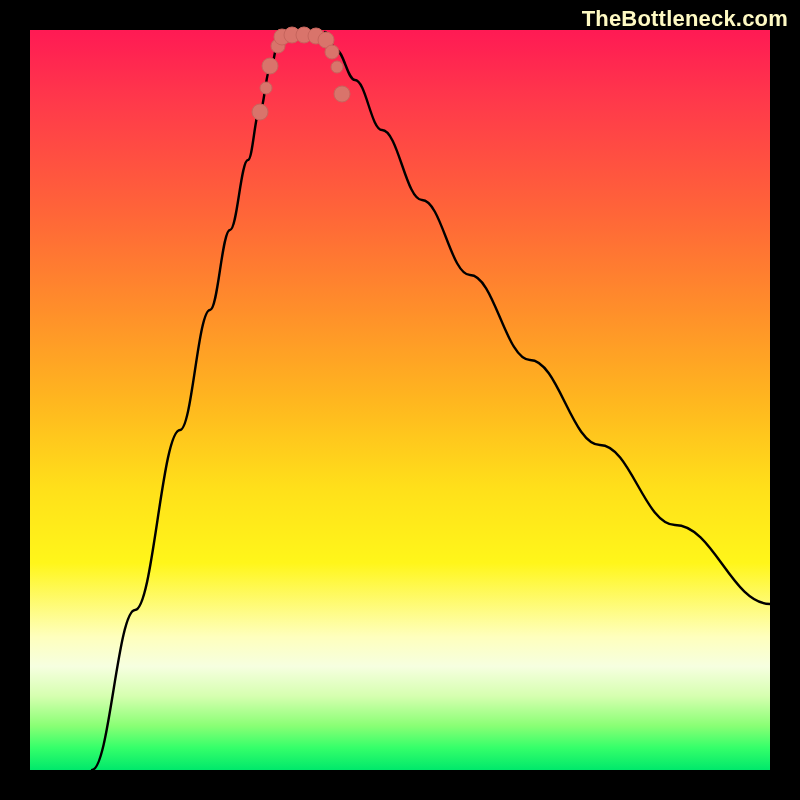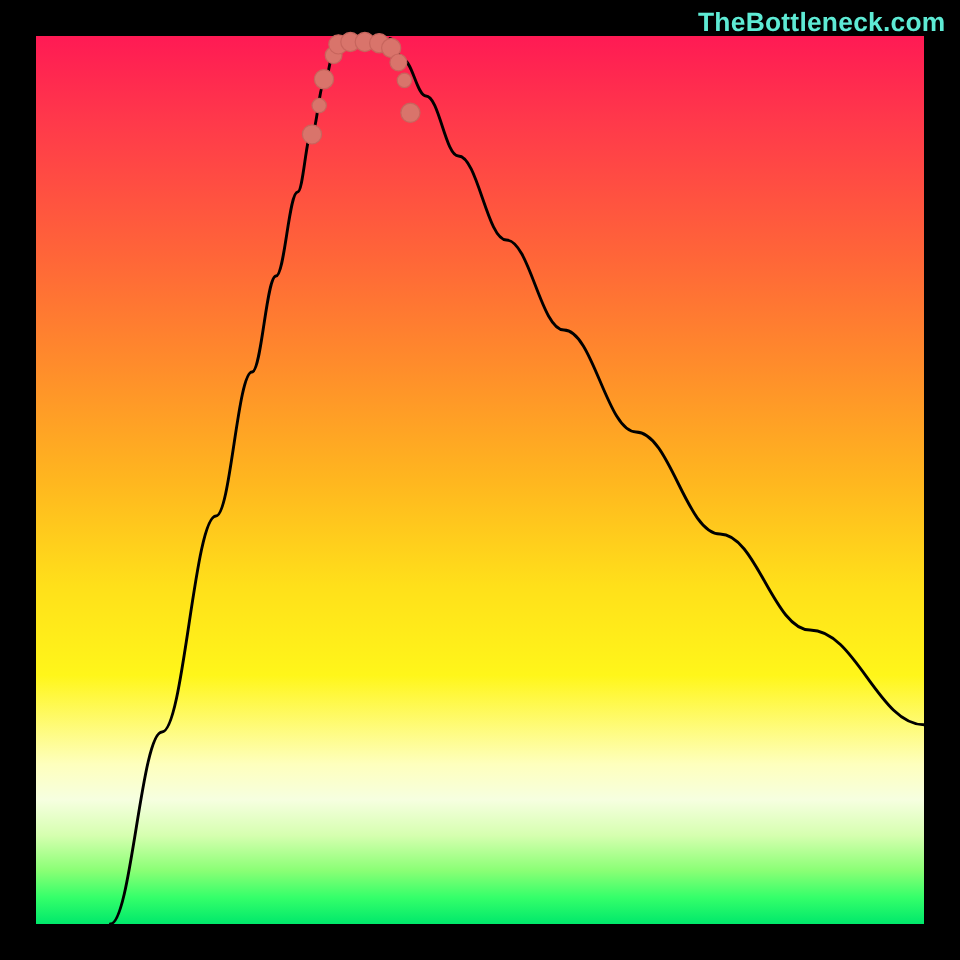--- a/index.html
+++ b/index.html
@@ -14,21 +14,21 @@
   .frame {
     position: relative;
     width: 800px;
     height: 800px;
     background: #000;
   }
   .watermark {
     position: absolute;
     top: 6px;
     right: 12px;
-    color: #5eead4;
+    color: #fef9c3;
     font-size: 22px;
     font-weight: 600;
     letter-spacing: 0.2px;
     z-index: 5;
     user-select: none;
     margin-left: 36px;
   }
   .plot {
     position: absolute;
     left: 30px;

